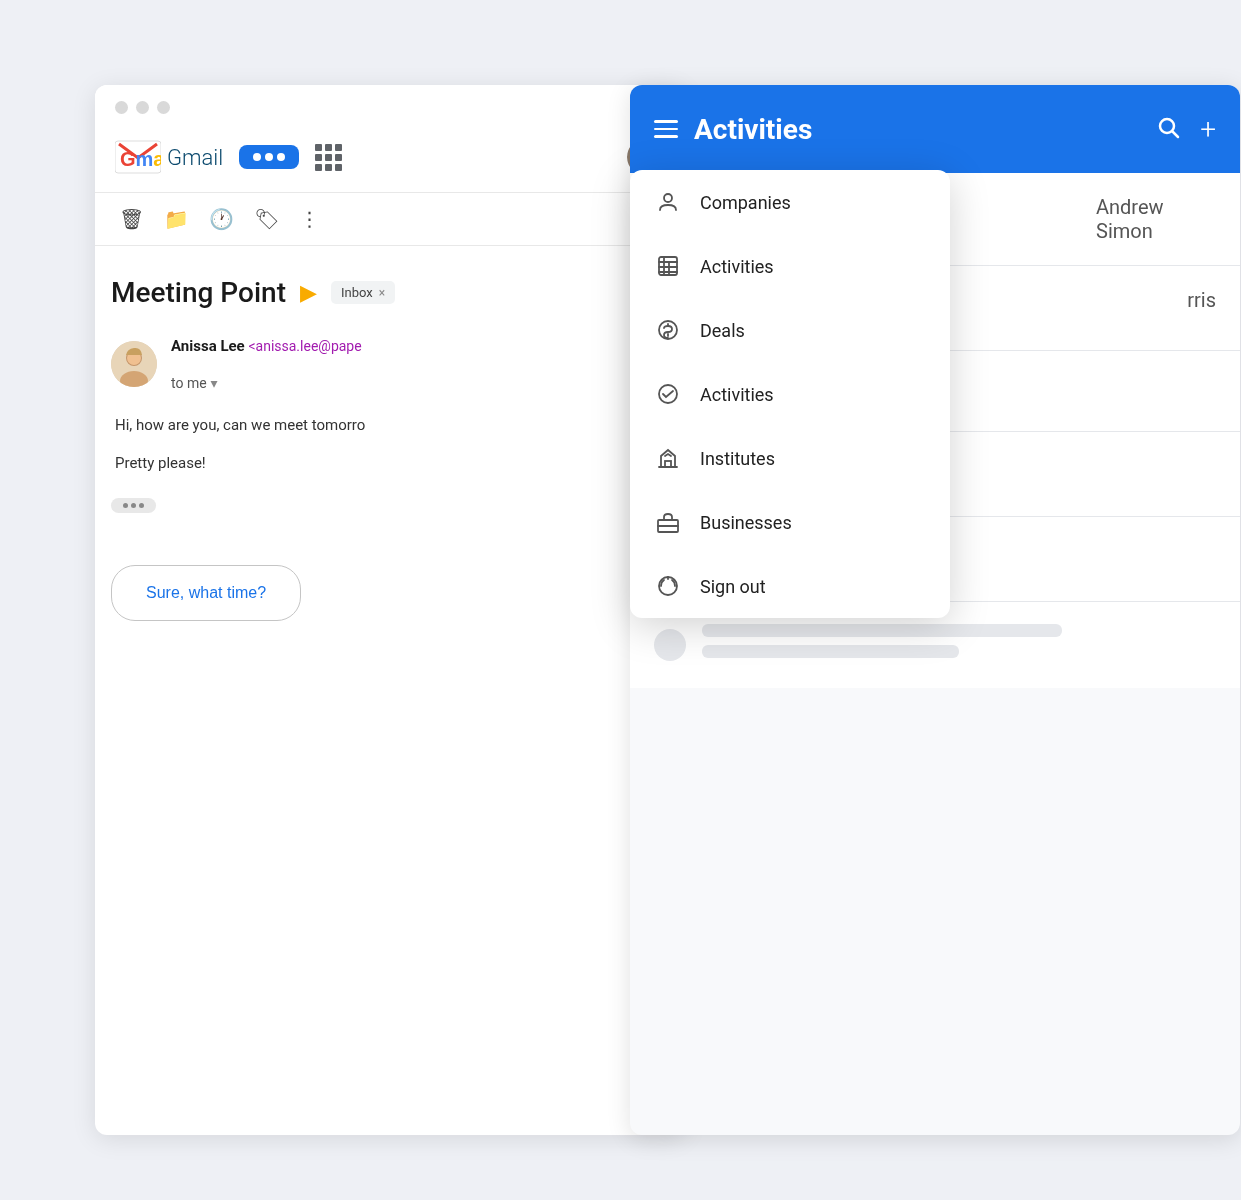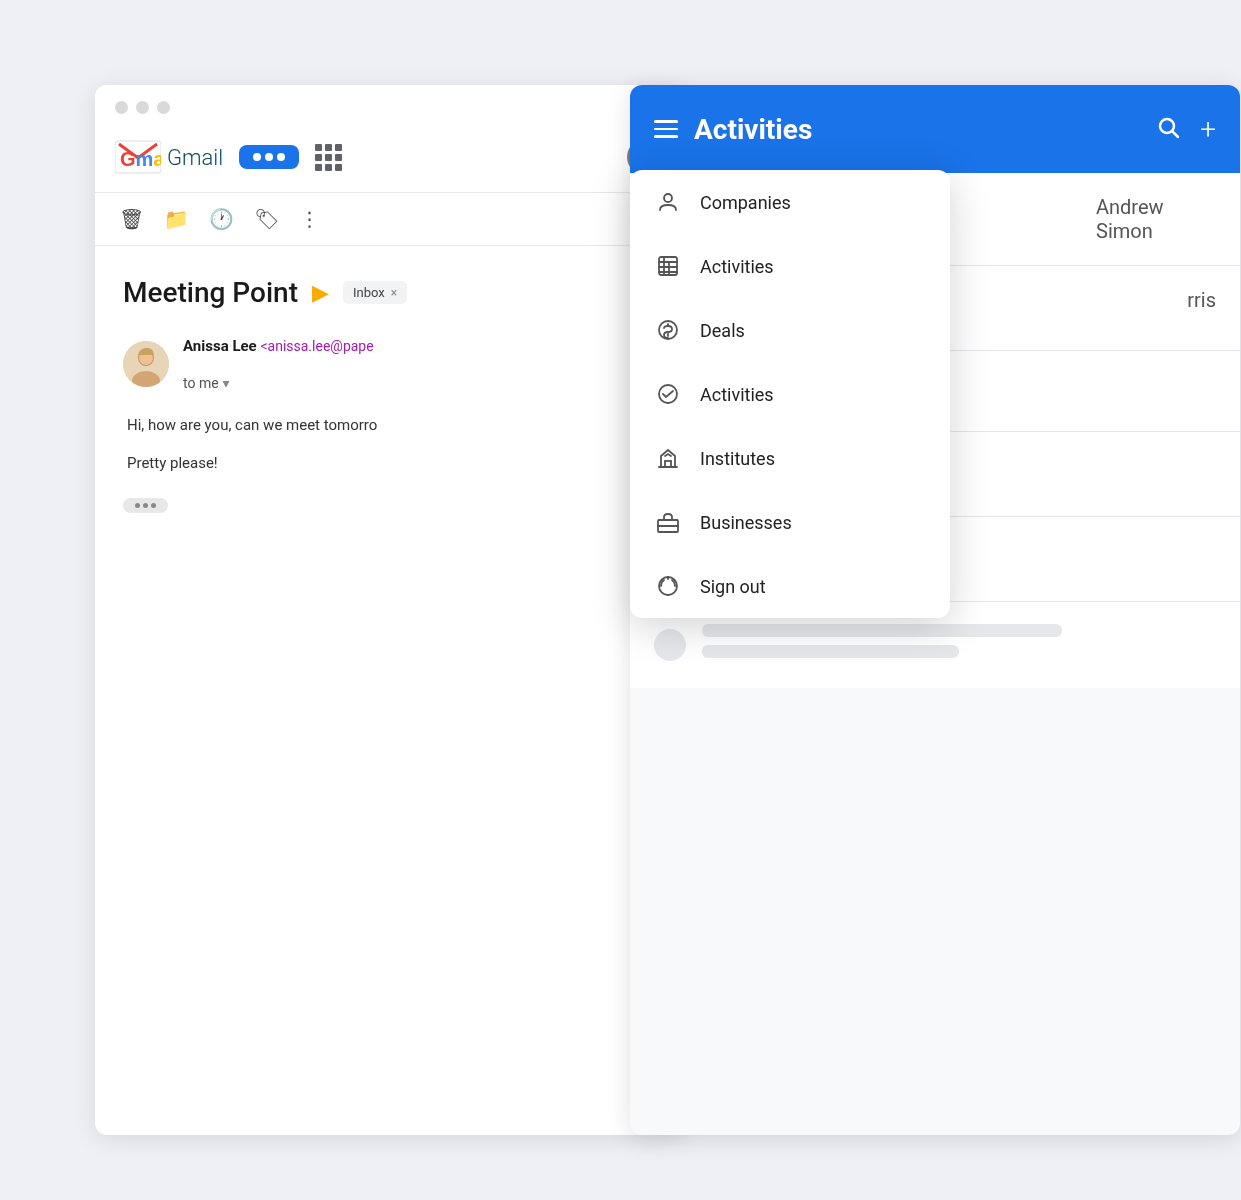--- a/index.html
+++ b/index.html
@@ -93,21 +93,21 @@
       padding: 14px 24px;
       border-bottom: 1px solid #e8e8e8;
     }
     .toolbar-icon {
       color: #444;
       font-size: 20px;
       cursor: pointer;
     }
 
     .gmail-email-content {
-      padding: 30px 28px;
+      padding: 30px 16px;
     }
     .email-subject-row {
       display: flex;
       align-items: center;
       gap: 14px;
       margin-bottom: 28px;
     }
     .email-subject {
       font-size: 28px;
       font-weight: 500;
@@ -440,20 +440,23 @@
       <p>Hi, how are you, can we meet tomorro</p>
       <p>Pretty please!</p>
     </div>
 
     <div class="more-dots">
       <div class="more-dot"></div>
       <div class="more-dot"></div>
       <div class="more-dot"></div>
     </div>
 
+    <div style="margin-top: 20px;">
+      <button class="email-reply-btn">Sure, what time?</button>
+    </div>
   </div>
 </div>
 
 <div class="crm-panel">
 
   <div class="crm-header">
     <div class="crm-header-left">
       <div class="hamburger-icon">
         <div class="hamburger-line"></div>
         <div class="hamburger-line"></div>

